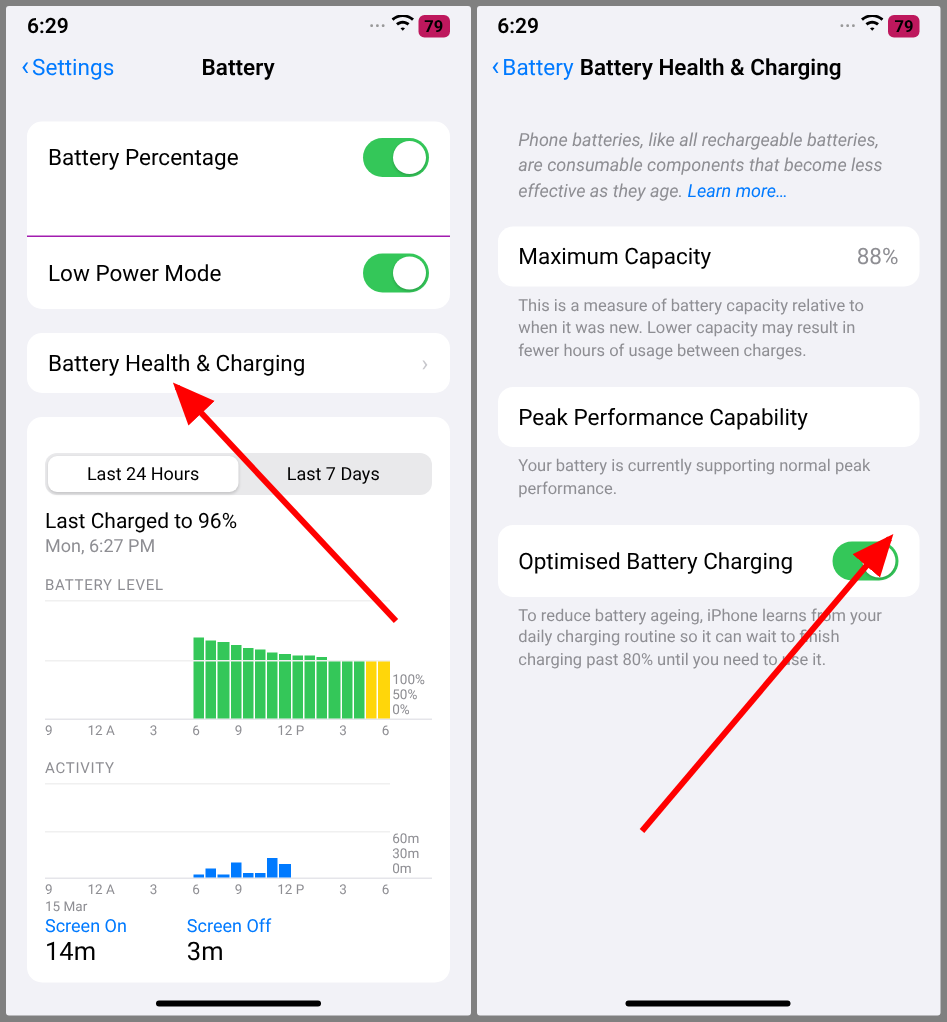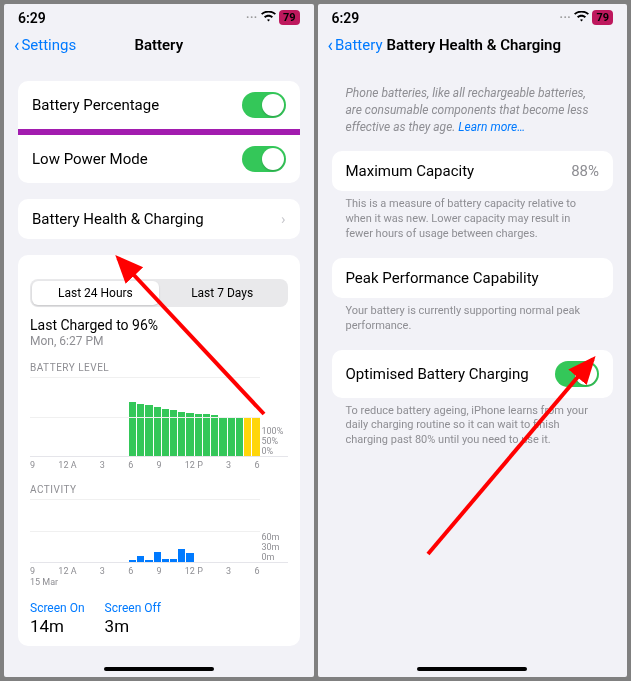--- a/index.html
+++ b/index.html
@@ -70,21 +70,21 @@
     overflow: hidden;
     margin-top: 16px;
   }
   .row {
     display: flex;
     align-items: center;
     justify-content: space-between;
     padding: 11px 14px;
     font-size: 15px;
   }
-  .row + .row { border-top: 6px solid #a21caf; }
+  .row + .row { border-top: 1px solid #a21caf; margin-top: 28px; }
   .row-value { color: #8e8e93; font-size: 15px; }
   .chevron { color: #c7c7cc; font-size: 15px; }
   .footer-text {
     color: #8e8e93;
     font-size: 11px;
     line-height: 1.35;
     padding: 6px 14px 0 14px;
   }
   .link { color: #007aff; }
   
@@ -170,22 +170,21 @@
     padding-right: 28px;
   }
   .xsub { font-size: 9px; color: #8e8e93; padding-left: 0; margin-top: 1px;}
   .grid-line {
     position: absolute;
     left: 0; right: 28px;
     border-top: 1px solid #f0f0f0;
   }
   .screen-stats {
     display: flex;
-    margin-top: 14px;
-    gap: 20px;
+    gap: 40px;
   }
   .stat-label { font-size: 12px; color: #007aff; }
   .stat-val { font-size: 17px; margin-top: 1px; }
   
   .arrow-svg { position: absolute; pointer-events: none; }
   .home-indicator {
     position: absolute;
     bottom: 6px; left: 50%;
     transform: translateX(-50%);
     width: 110px; height: 4px;

